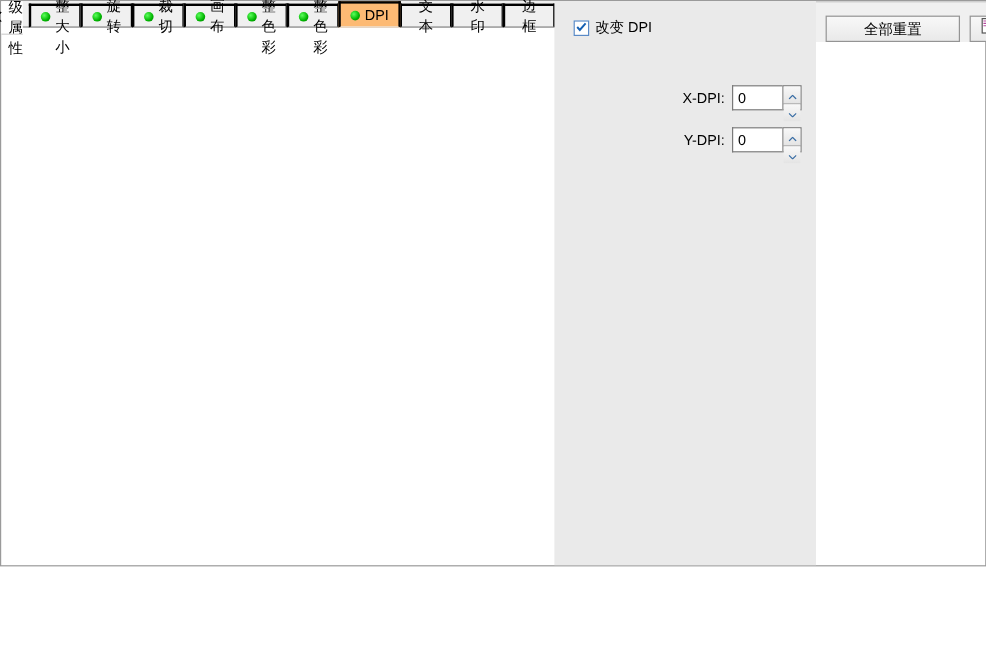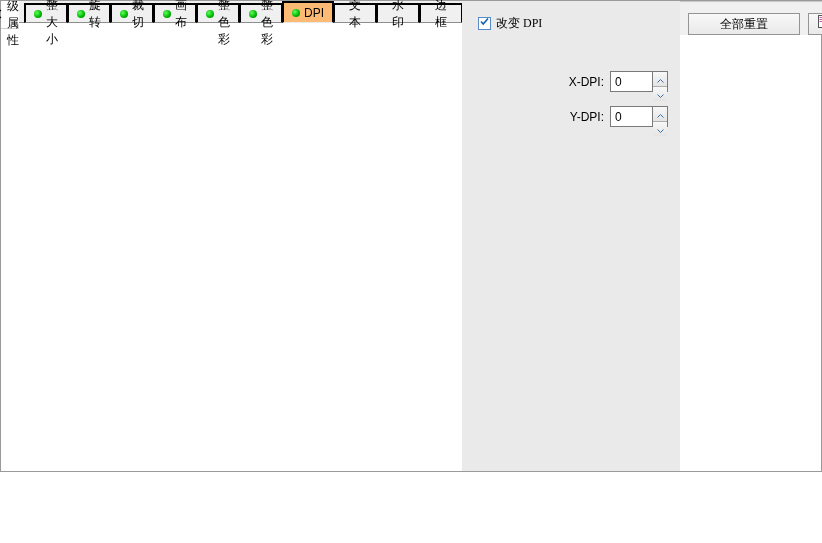--- a/index.html
+++ b/index.html
@@ -96,21 +96,20 @@
     flex: 1 1 auto;
     background: #eaeaea;
     position: relative;
     padding: 14px 12px;
   }
 
   .checkbox-row {
     display: flex;
     align-items: center;
     margin-left: 4px;
-    font-family: Liberation Serif, serif;
   }
   .checkbox {
     width: 13px;
     height: 13px;
     border: 1px solid #5a8ac6;
     background: #fff;
     display: inline-flex;
     align-items: center;
     justify-content: center;
     margin-right: 5px;

